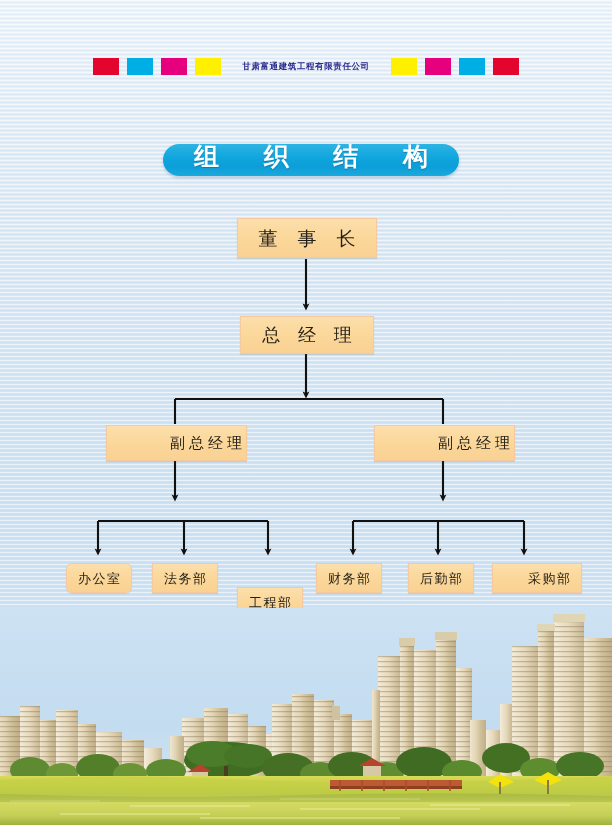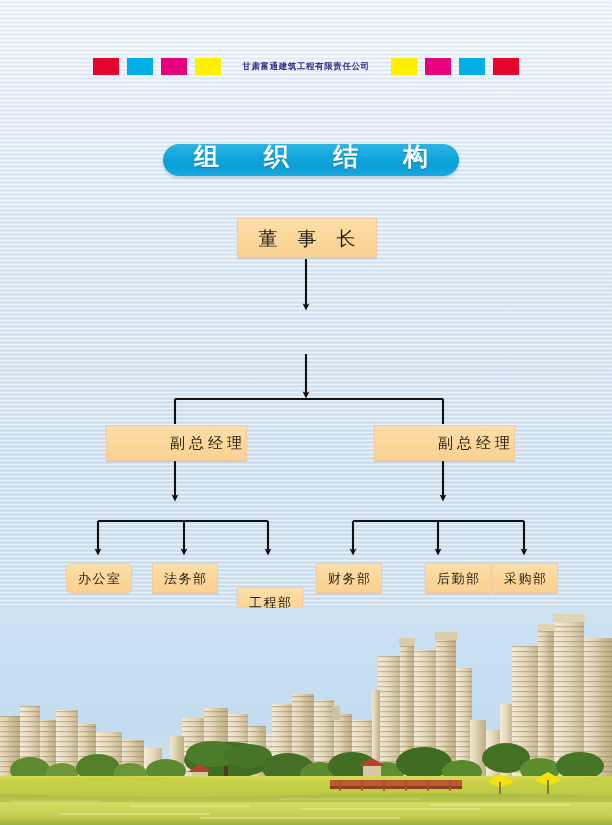--- a/index.html
+++ b/index.html
@@ -119,20 +119,23 @@
         <line x1="353" y1="521" x2="353" y2="552" marker-end="url(#ah)"></line>
         <line x1="438" y1="521" x2="438" y2="552" marker-end="url(#ah)"></line>
         <line x1="524" y1="521" x2="524" y2="552" marker-end="url(#ah)"></line>
       </g>
     </svg>
 
     <div class="node lvl1" style="left:237px;top:218px;width:138px;height:38px;">
       <span>董 事 长</span>
     </div>
 
+    <div class="node lvl2" style="left:240px;top:316px;width:132px;height:36px;">
+      <span>总 经 理</span>
+    </div>
 
     <div class="node lvl3" style="left:106px;top:425px;width:139px;height:34px;">
       <span>副总经理</span>
     </div>
     <div class="node lvl3" style="left:374px;top:425px;width:139px;height:34px;">
       <span>副总经理</span>
     </div>
 
     <div class="node leaf" style="left:66px;top:563px;width:64px;height:28px;border-radius:6px;">
       <span>办公室</span>
@@ -140,24 +143,24 @@
     <div class="node leaf" style="left:152px;top:563px;width:64px;height:28px;">
       <span>法务部</span>
     </div>
     <div class="node leaf" style="left:237px;top:563px;width:64px;height:28px;margin-top:24px;">
       <span>工程部</span>
     </div>
 
     <div class="node leaf" style="left:316px;top:563px;width:64px;height:28px;">
       <span>财务部</span>
     </div>
-    <div class="node leaf" style="left:425px;top:563px;width:64px;height:28px;">
+    <div class="node leaf" style="left:408px;top:563px;width:64px;height:28px;">
       <span>后勤部</span>
     </div>
-    <div class="node leaf" style="left:492px;top:563px;width:64px;height:28px;">
+    <div class="node leaf" style="left:492px;top:563px;width:64px;height:28px;padding-left:24px;">
       <span>采购部</span>
     </div>
   </div>
 
   <div id="city">
     <svg width="612" height="217" viewBox="0 0 612 217">
       <defs>
         <linearGradient id="sky" x1="0" y1="0" x2="0" y2="1">
           <stop offset="0%" stop-color="#cde2f3"></stop>
           <stop offset="55%" stop-color="#c3dcf0"></stop>

